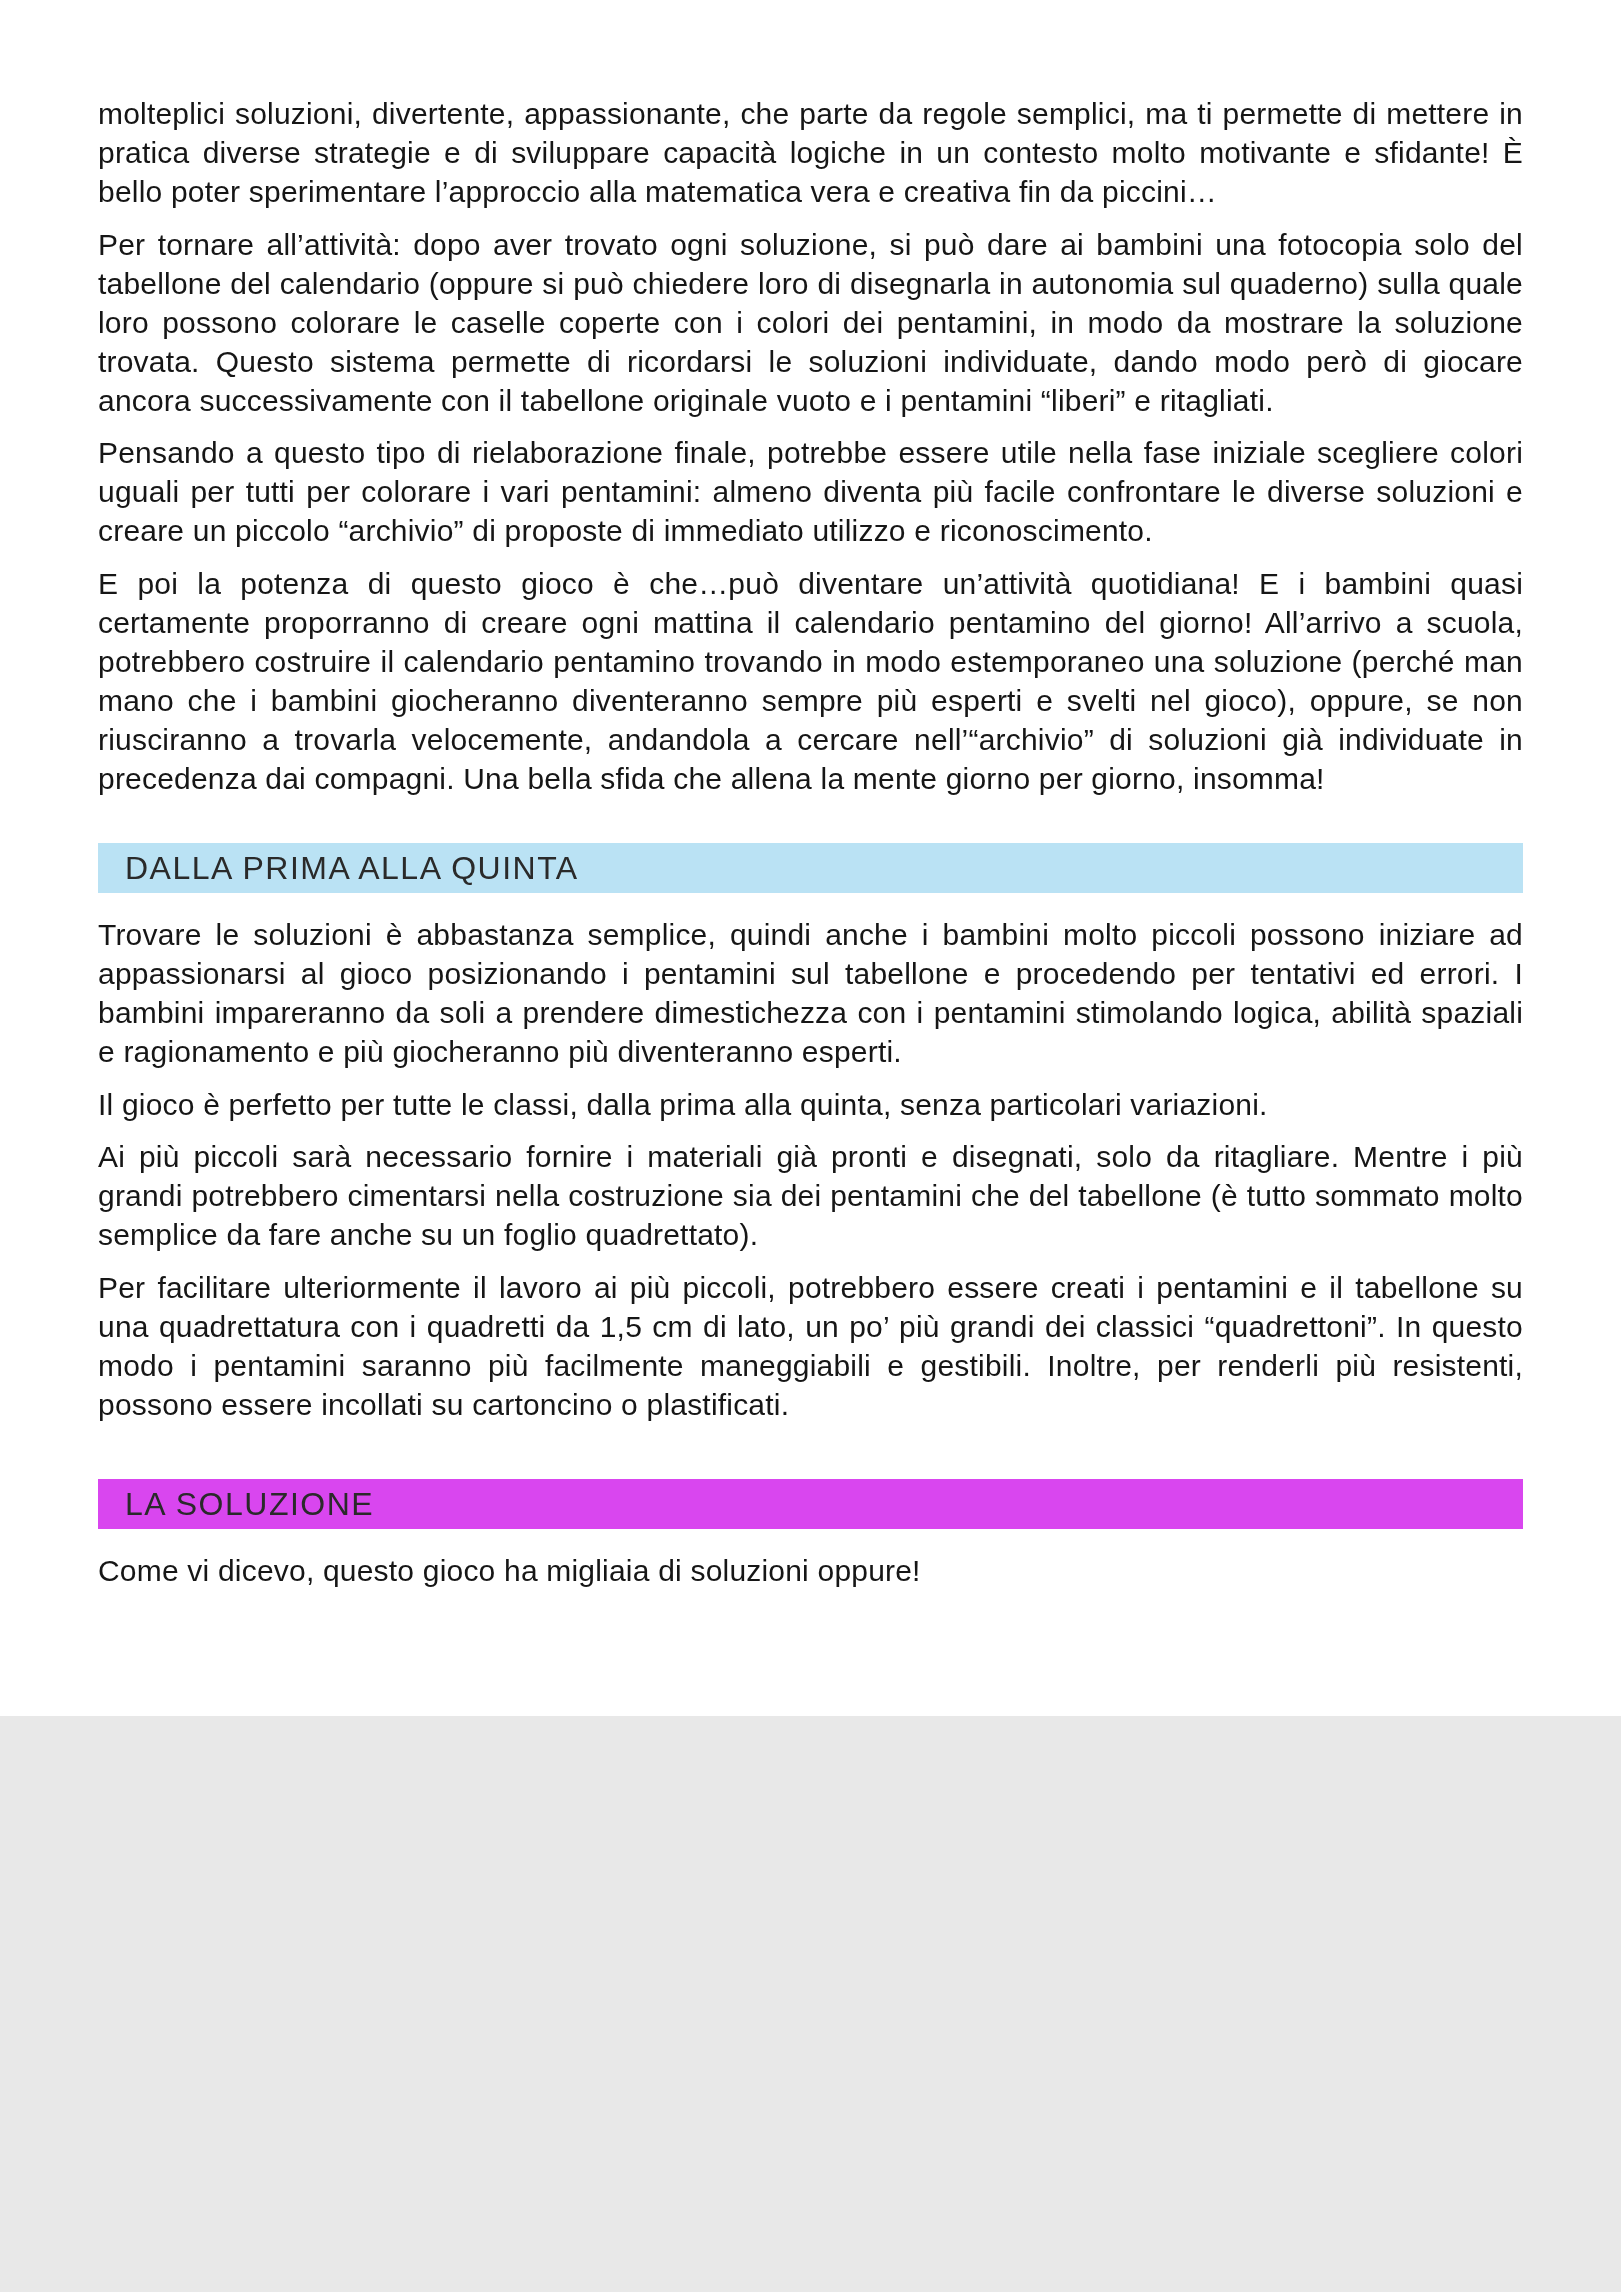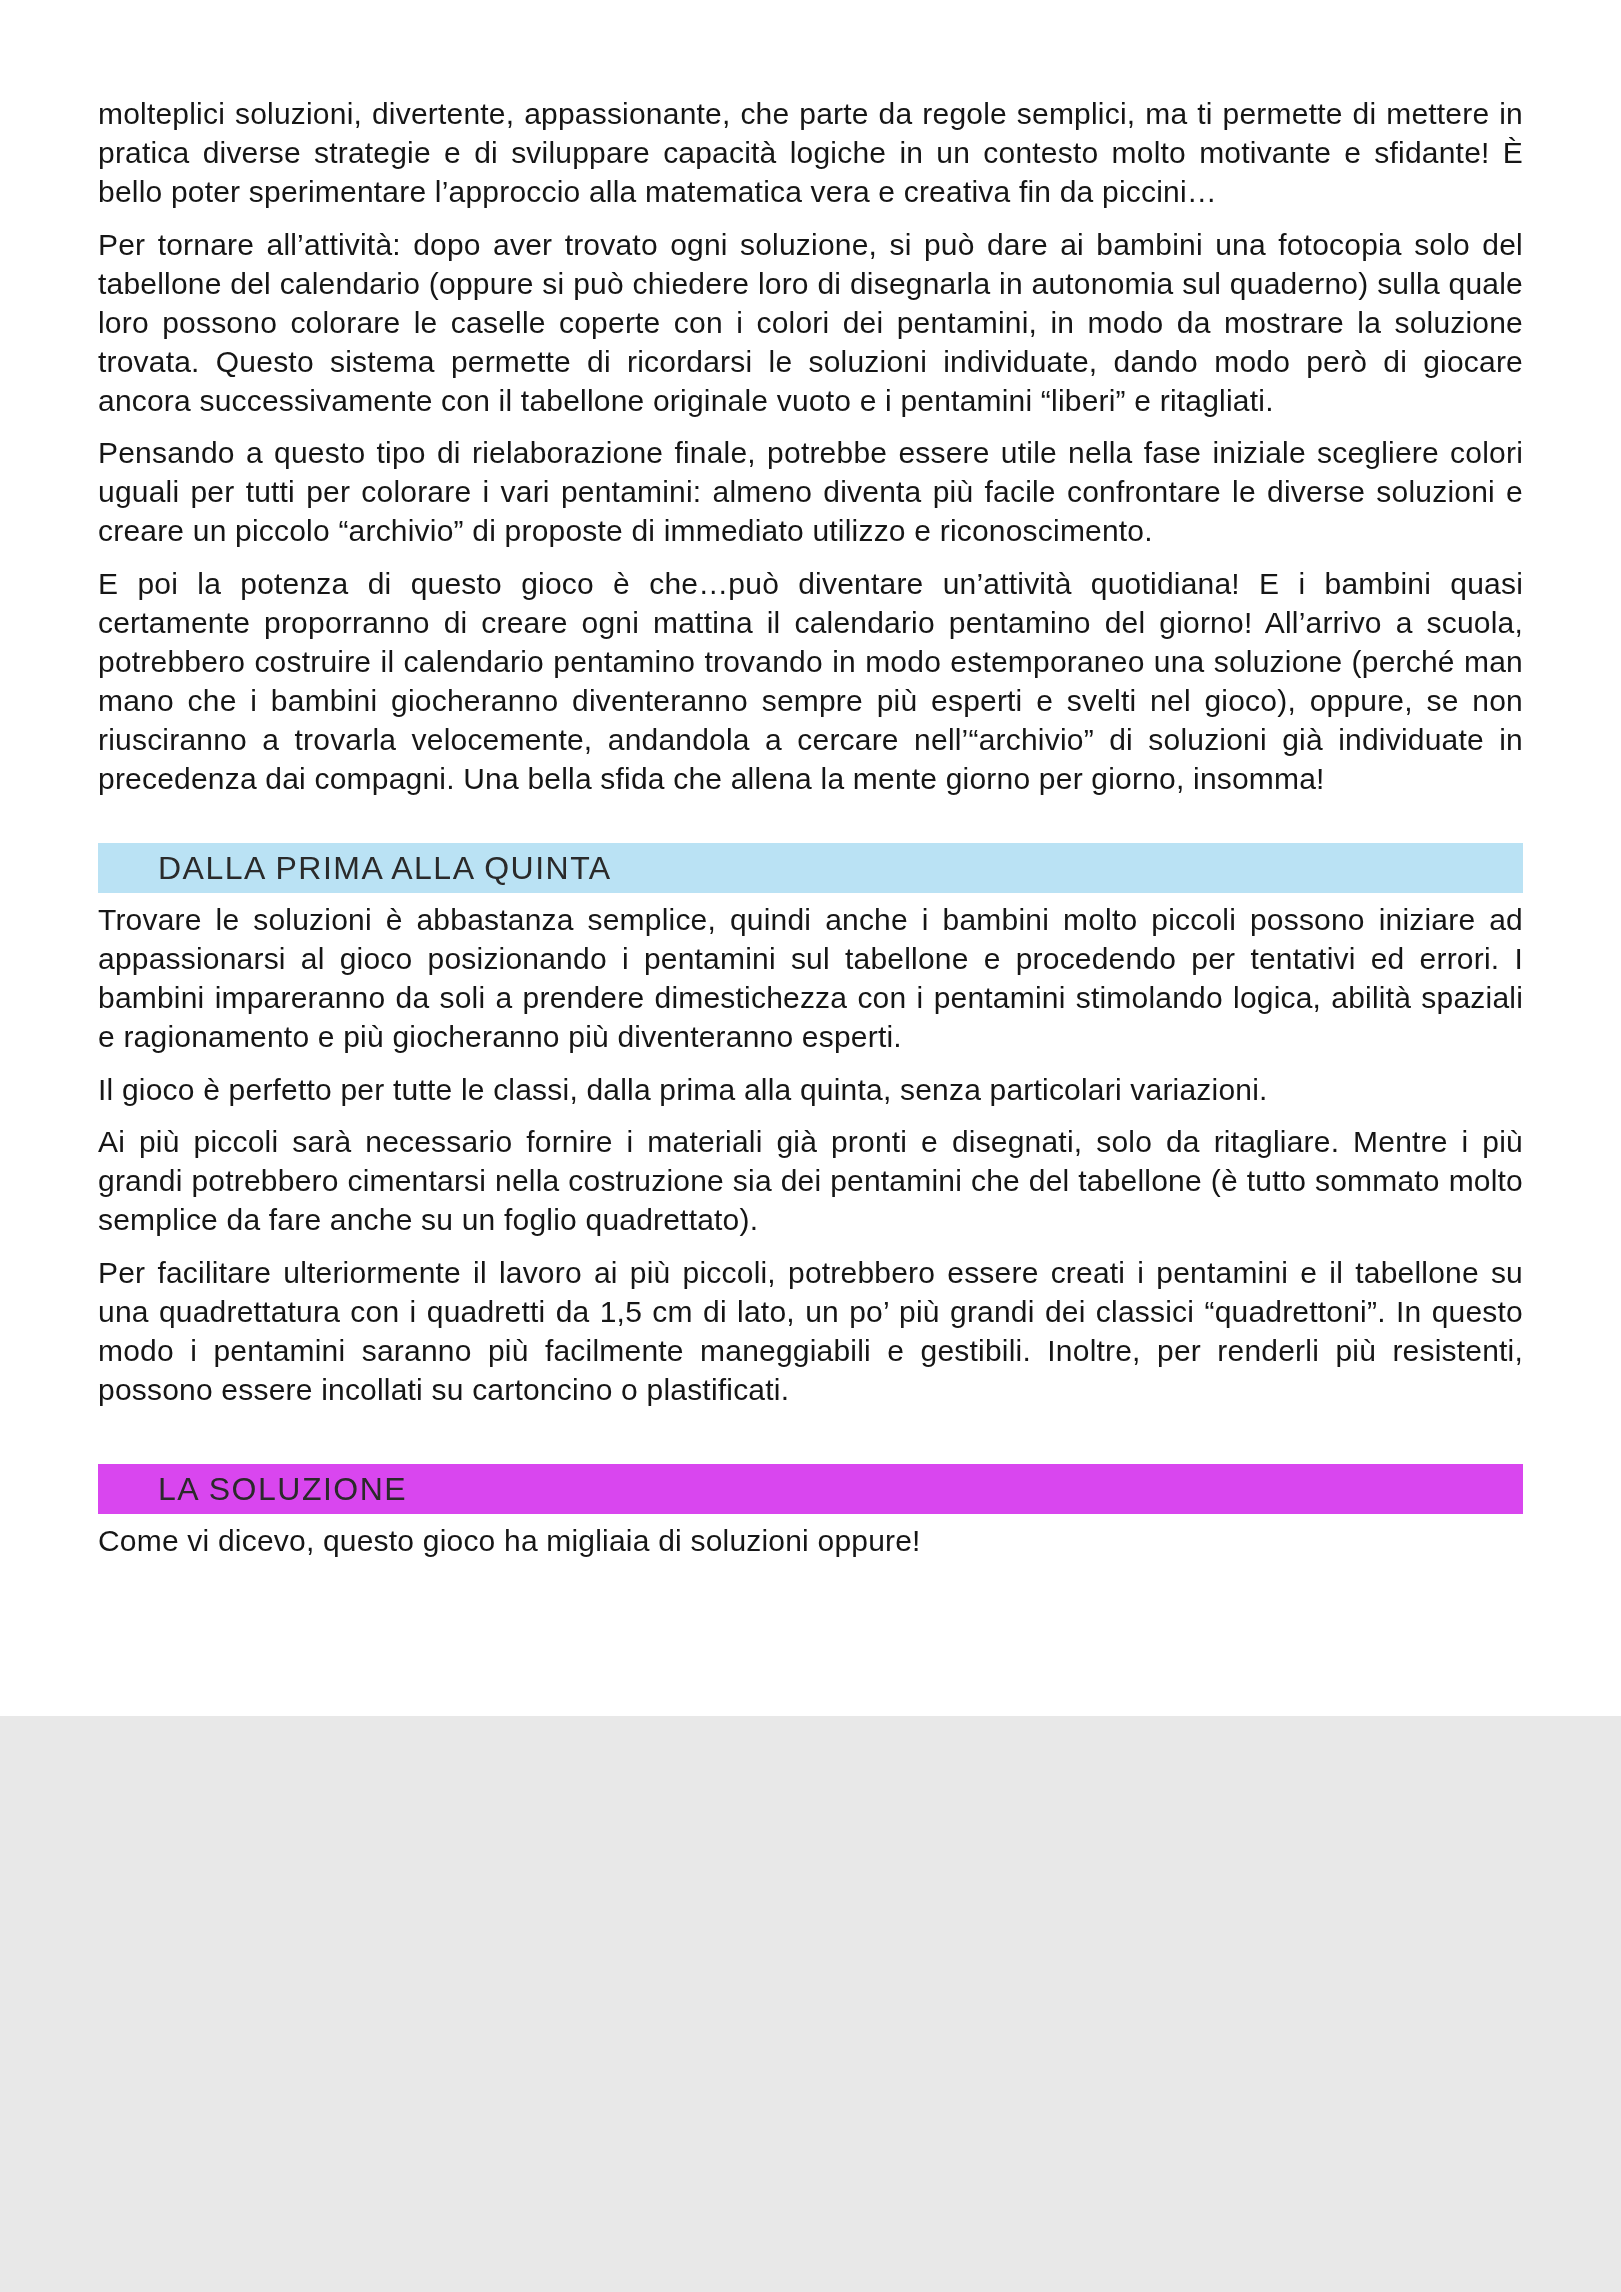--- a/index.html
+++ b/index.html
@@ -27,22 +27,22 @@
     font-weight: 400;
     letter-spacing: 0.2px;
   }
   .band {
     height: 50px;
     line-height: 50px;
     font-size: 32px;
     font-weight: 400;
     letter-spacing: 1.5px;
     color: #2a2a2a;
-    padding-left: 60px;
-    margin: 45px 0 7px 0;
+    padding-left: 27px;
+    margin: 45px 0 22px 0;
   }
   .band.blue  { background: #bae2f4; }
   .band.green { background: #d946ef; margin-top: 55px; }
   .footer-edition {
     position: absolute;
     left: 98px;
     top: 2170px;
     font-size: 27.4px;
     letter-spacing: 1px;
     color: #6d28d9;

